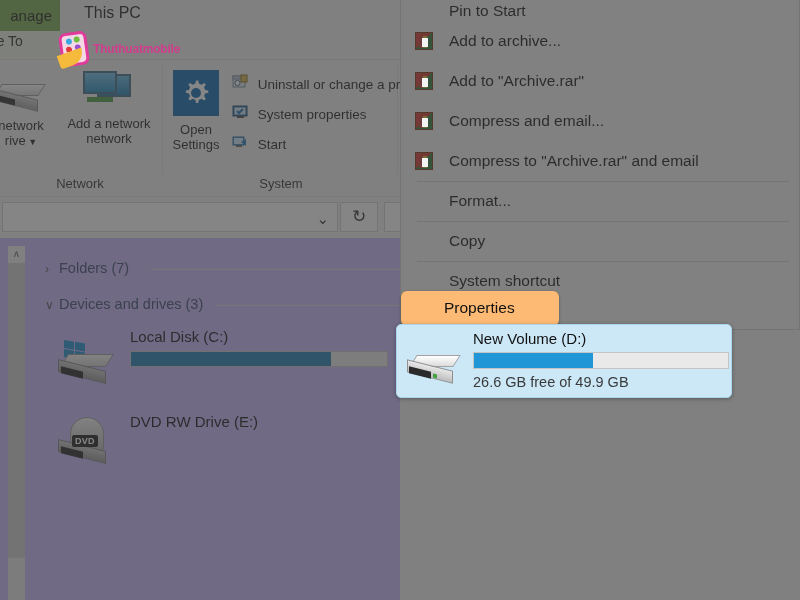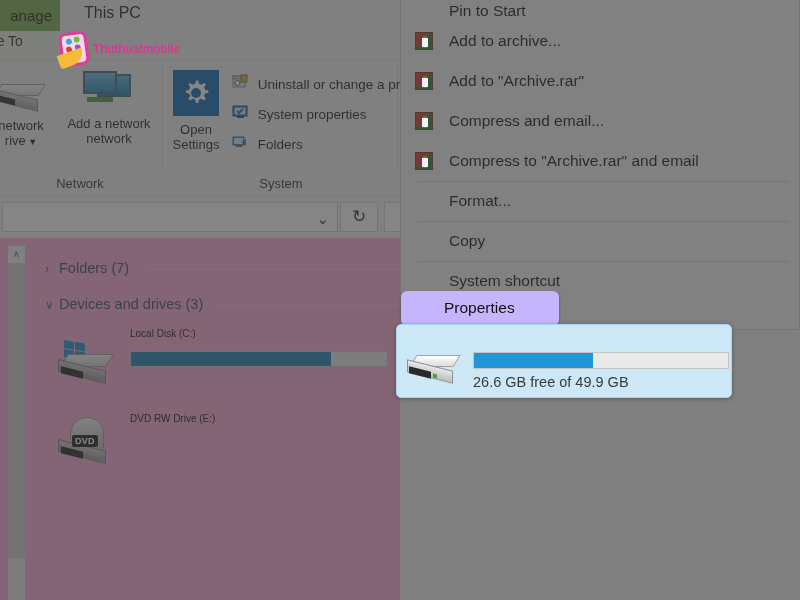--- a/index.html
+++ b/index.html
@@ -134,21 +134,21 @@
   .search-box {
     position: absolute; left: 384px; top: 5px;
     width: 130px; height: 30px;
     background: #fbfbfb; border: 1px solid #cfcfcf;
   }
 
   
   .content {
     position: absolute; left: 0; top: 238px;
     width: 400px; height: 362px;
-    background: #f9a8d4;
+    background: #c4b5fd;
   }
 
   
   .scrollbar {
     position: absolute; left: 8px; top: 246px;
     width: 17px; height: 354px;
     background: #f0f0f0;
   }
   .sb-up {
     position: absolute; left: 0; top: 0; width: 17px; height: 17px;
@@ -173,21 +173,21 @@
     display:inline-block; width: 14px; color:#5a5a5a; font-size: 12px;
   }
   .grp-rule {
     position: absolute; height: 1px; background: #d6d6d6;
   }
 
   
   .tile { position: absolute; }
   .tile .label {
     position: absolute; left: 80px; top: 0;
-    font-size: 10px; color: #111; white-space: nowrap;
+    font-size: 15px; color: #111; white-space: nowrap;
   }
   .tile .bar {
     position: absolute; left: 80px; top: 23px;
     width: 258px; height: 16px;
     background: #e6e6e6; border: 1px solid #c9c9c9;
   }
   .tile .bar i { display:block; height: 100%; }
   .tile .sub {
     position: absolute; left: 80px; top: 45px;
     font-size: 14px; color: #4a4a4a; white-space: nowrap;
@@ -260,21 +260,21 @@
   }
   .ctx-sep {
     position: absolute; left: 16px; width: 372px; height: 1px;
     background: #d0d0d0;
   }
 
   
   .callout-props {
     position: absolute; left: 401px; top: 291px;
     width: 158px; height: 35px;
-    background: #c4b5fd;
+    background: #fdba74;
     border-radius: 6px;
     box-shadow: 0 1px 3px rgba(0,0,0,.35);
   }
   .callout-props .txt {
     position: absolute; left: 43px; top: 8px;
     font-size: 15.5px; color: #111;
   }
 
   .callout-drive {
     position: absolute; left: 396px; top: 324px;
@@ -417,21 +417,21 @@
 
       <div class="small-btn" style="left:232px; top:74px;">
         <span class="ico">
           <svg width="17" height="16" viewBox="0 0 17 16">
             <rect x="1" y="3" width="11" height="8" fill="#4a9ad4" stroke="#2a6a9a"></rect>
             <rect x="2" y="4" width="9" height="6" fill="#cfe6f6"></rect>
             <rect x="4" y="11" width="6" height="2" fill="#6a6a6a"></rect>
             <path d="M9 8l5-3v7z" fill="#2a7ab5"></path>
           </svg>
         </span>
-        <span>Folders</span>
+        <span>Start</span>
       </div>
 
       <div class="grp-label" style="left:166px; width:230px;">System</div>
     </div>
 
     <div class="addr-row">
       <div class="addr-box">
         <span class="addr-chev">⌄</span>
       </div>
       <div class="refresh-btn">
@@ -539,20 +539,21 @@
     <span class="txt">Properties</span>
   </div>
 
   <div class="callout-drive">
     <span class="extdrv">
       <span class="top"></span>
         <span class="body"></span>
       <span class="slot"></span>
         <span class="led"></span>
     </span>
+    <span class="label">New Volume (D:)</span>
     <span class="bar">
       <i id="dbar" style="width: 47%; background: rgb(33, 150, 214);"></i>
     </span>
     <span class="sub">26.6 GB free of 49.9 GB</span>
   </div>
 
   <div class="watermark">
     <span class="wm-badge">
       <span class="d1"></span>
         <span class="d2"></span>

